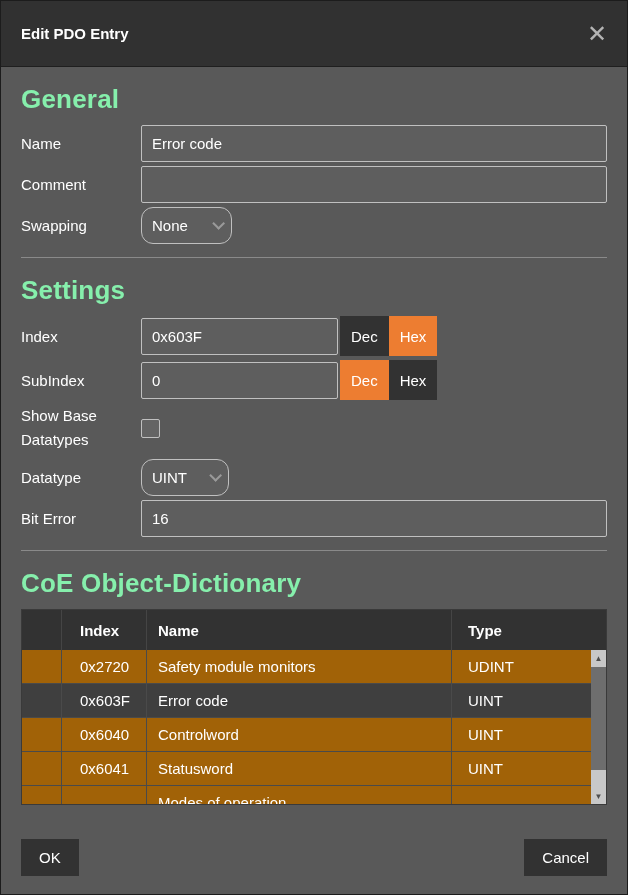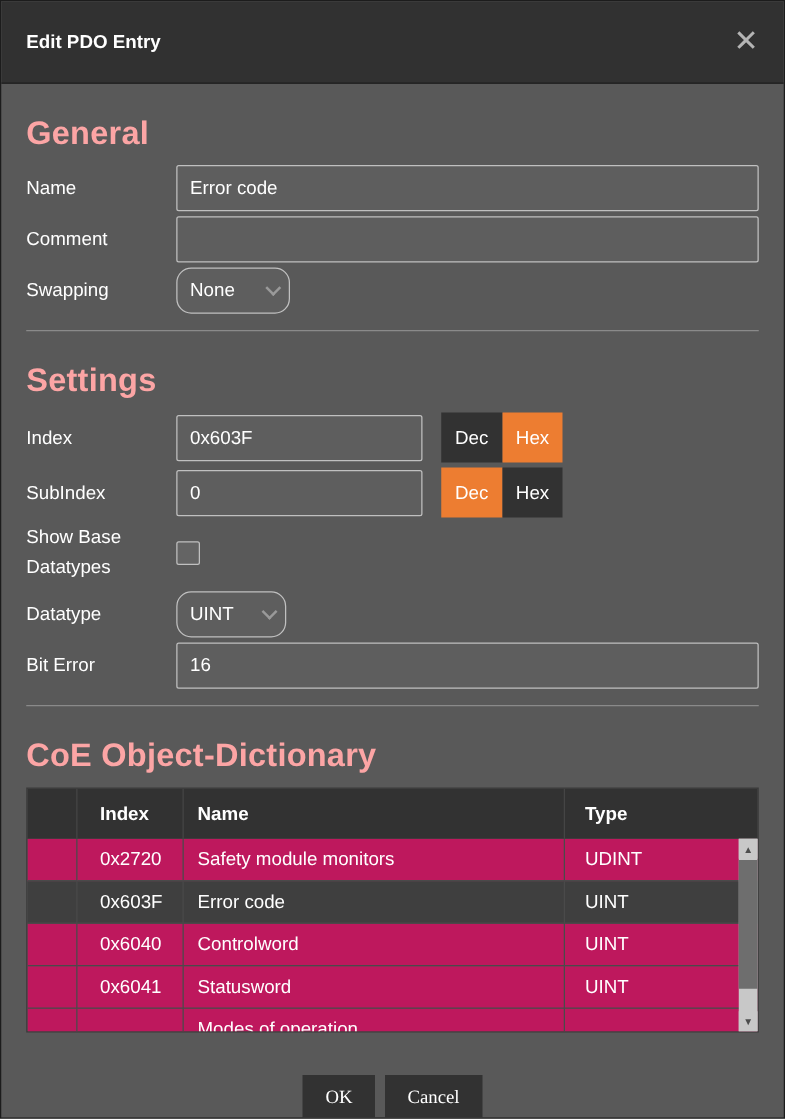--- a/index.html
+++ b/index.html
@@ -21,22 +21,22 @@
     background: #313131;
     border-bottom: 1px solid #1f1f1f;
     display: flex; align-items: center; justify-content: space-between;
     padding: 0 20px;
   }
   .titlebar .title { color: #ffffff; font-size: 15px; font-weight: bold; }
   .titlebar .close { color: #b4b4b4; font-size: 24px; font-weight: 300; cursor: pointer; line-height: 1; }
   
   .content { padding: 0 20px; flex: 1; }
   h1.section {
-    color: #fca5a5; font-size: 26px; font-weight: bold;
-    margin-top: 24px; margin-bottom: 10px; letter-spacing: 0.2px;
+    color: #86efac; font-size: 26px; font-weight: bold;
+    margin-top: 17px; margin-bottom: 10px; letter-spacing: 0.2px;
   }
   .row { display: flex; align-items: center; margin-bottom: 4px; }
   .row .lbl { width: 120px; flex: 0 0 120px; color: #ffffff; font-size: 15px; }
   .lbl.two-line { line-height: 24px; }
   input.txt {
     height: 37px; background: #5e5e5e;
     border: 1px solid #c0c0c0; border-radius: 2px;
     color: #ffffff; font-size: 15px; font-family: inherit;
     padding: 0 10px; outline: none;
   }
@@ -56,21 +56,21 @@
     border-right: 2px solid #9a9a9a; border-bottom: 2px solid #9a9a9a;
     transform: rotate(45deg) translateY(-3px);
     margin-left: 10px;
   }
   .radix-btn {
     height: 40px; min-width: 44px; padding: 0 11px;
     background: #323232; color: #ffffff;
     border: none; font-size: 15px; font-family: inherit;
     cursor: pointer;
   }
-  .radix-btn.first { margin-left: 15px; }
+  .radix-btn.first { margin-left: 2px; }
   .radix-btn.active { background: #ED7D31; }
   .checkbox {
     width: 19px; height: 19px;
     background: #646464; border: 1px solid #c0c0c0; border-radius: 2px;
     cursor: pointer;
   }
   hr.divider {
     border: none; border-top: 1px solid #8a8a8a;
     margin: 13px 0 0 0;
   }
@@ -81,21 +81,21 @@
     position: relative;
     background: #595959;
   }
   .thead { display: flex; height: 40px; background: #323232; }
   .thead .tcell {
     color: #ffffff; font-weight: bold; font-size: 15px;
     display: flex; align-items: center;
     border-right: 1px solid #454545;
   }
   .tbody { height: 154px; overflow: hidden; }
-  .trow { display: flex; height: 34px; background: #be185d; cursor: pointer; }
+  .trow { display: flex; height: 34px; background: #a16207; cursor: pointer; }
   .trow.selected { background: #3f3f3f; }
   .trow .tcell {
     color: #ffffff; font-size: 15px;
     display: flex; align-items: center;
     border-right: 1px solid #4a4a4a;
     border-bottom: 1px solid #4a4a4a;
     overflow: hidden; white-space: nowrap;
   }
   .c0 { width: 40px; flex: 0 0 40px; padding-left: 0; }
   .c1 { width: 85px; flex: 0 0 85px; padding-left: 18px; }
@@ -114,22 +114,22 @@
     cursor: pointer;
   }
   .sb-up { top: 0; }
   .sb-down { bottom: 0; }
   .sb-thumb {
     position: absolute; left: 0; top: 17px; width: 15px; height: 103px;
     background: #6e6e6e; cursor: grab;
   }
   
   .footer {
-    display: flex; justify-content: center; gap: 8px;
-    padding: 0 20px; margin-top: 34px; font-family: Liberation Serif, serif;
+    display: flex; justify-content: space-between; gap: 8px;
+    padding: 0 20px; margin-top: 34px;
   }
   .btn {
     height: 37px; background: #323232; color: #ffffff;
     border: none; font-size: 15px; font-family: inherit;
     padding: 0 18px; cursor: pointer;
   }
 </style>
 </head>
 <body>
 

